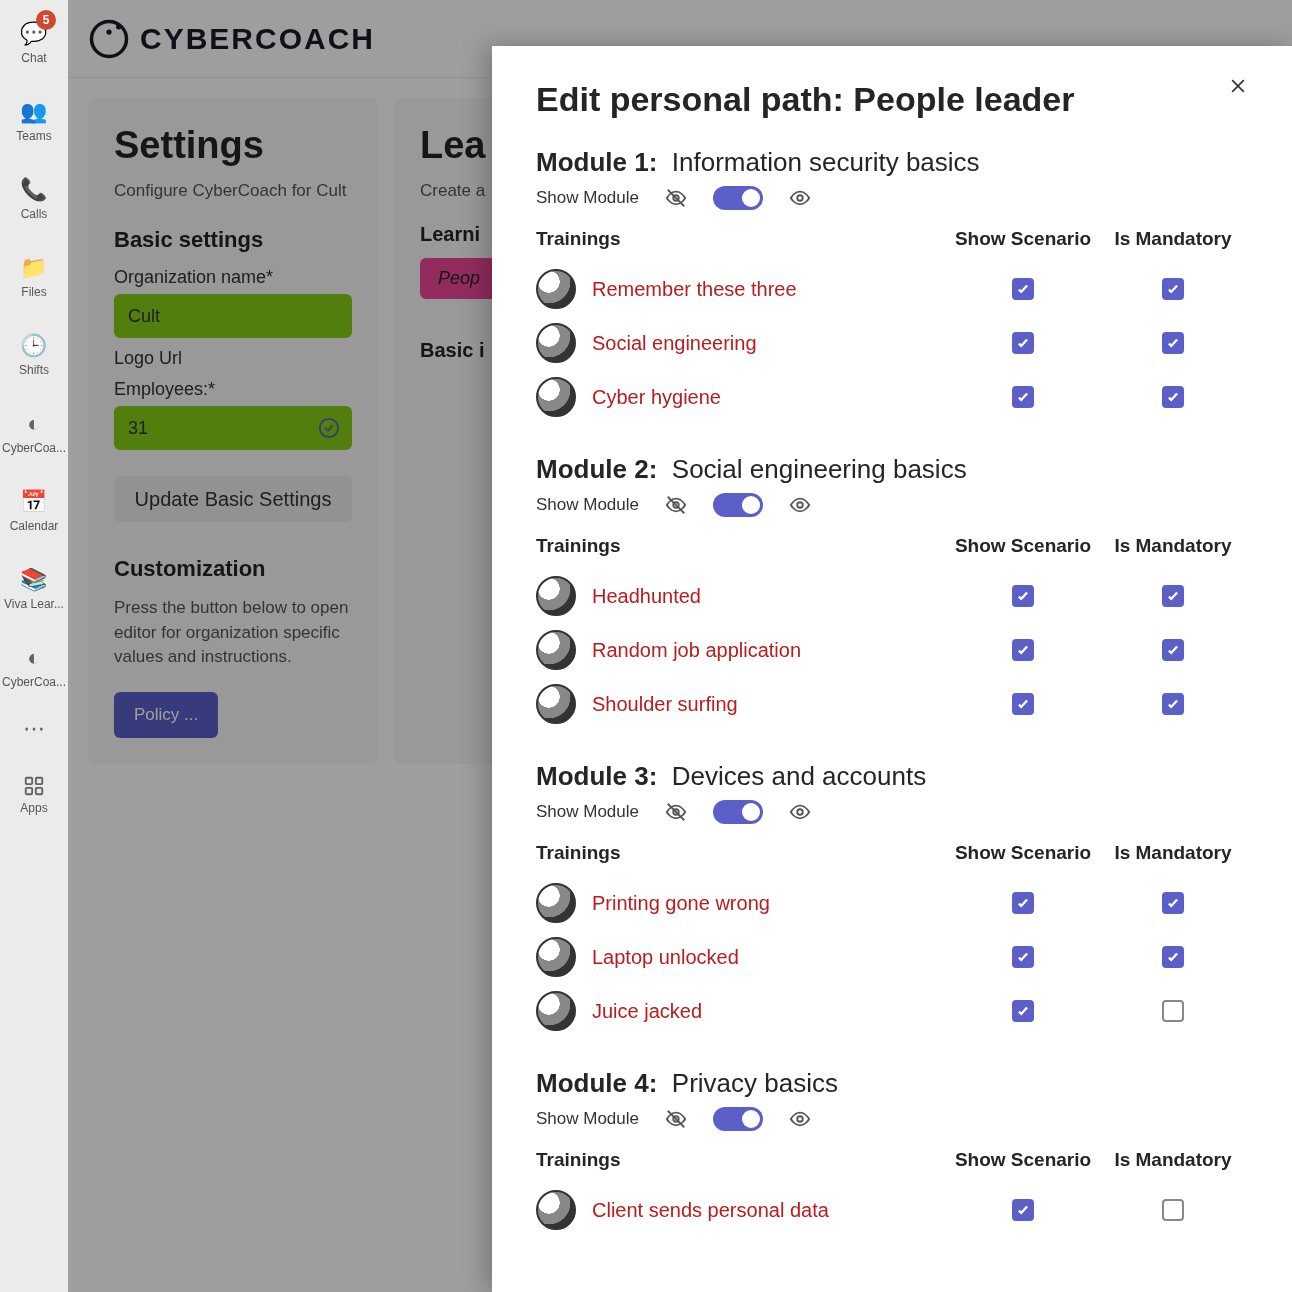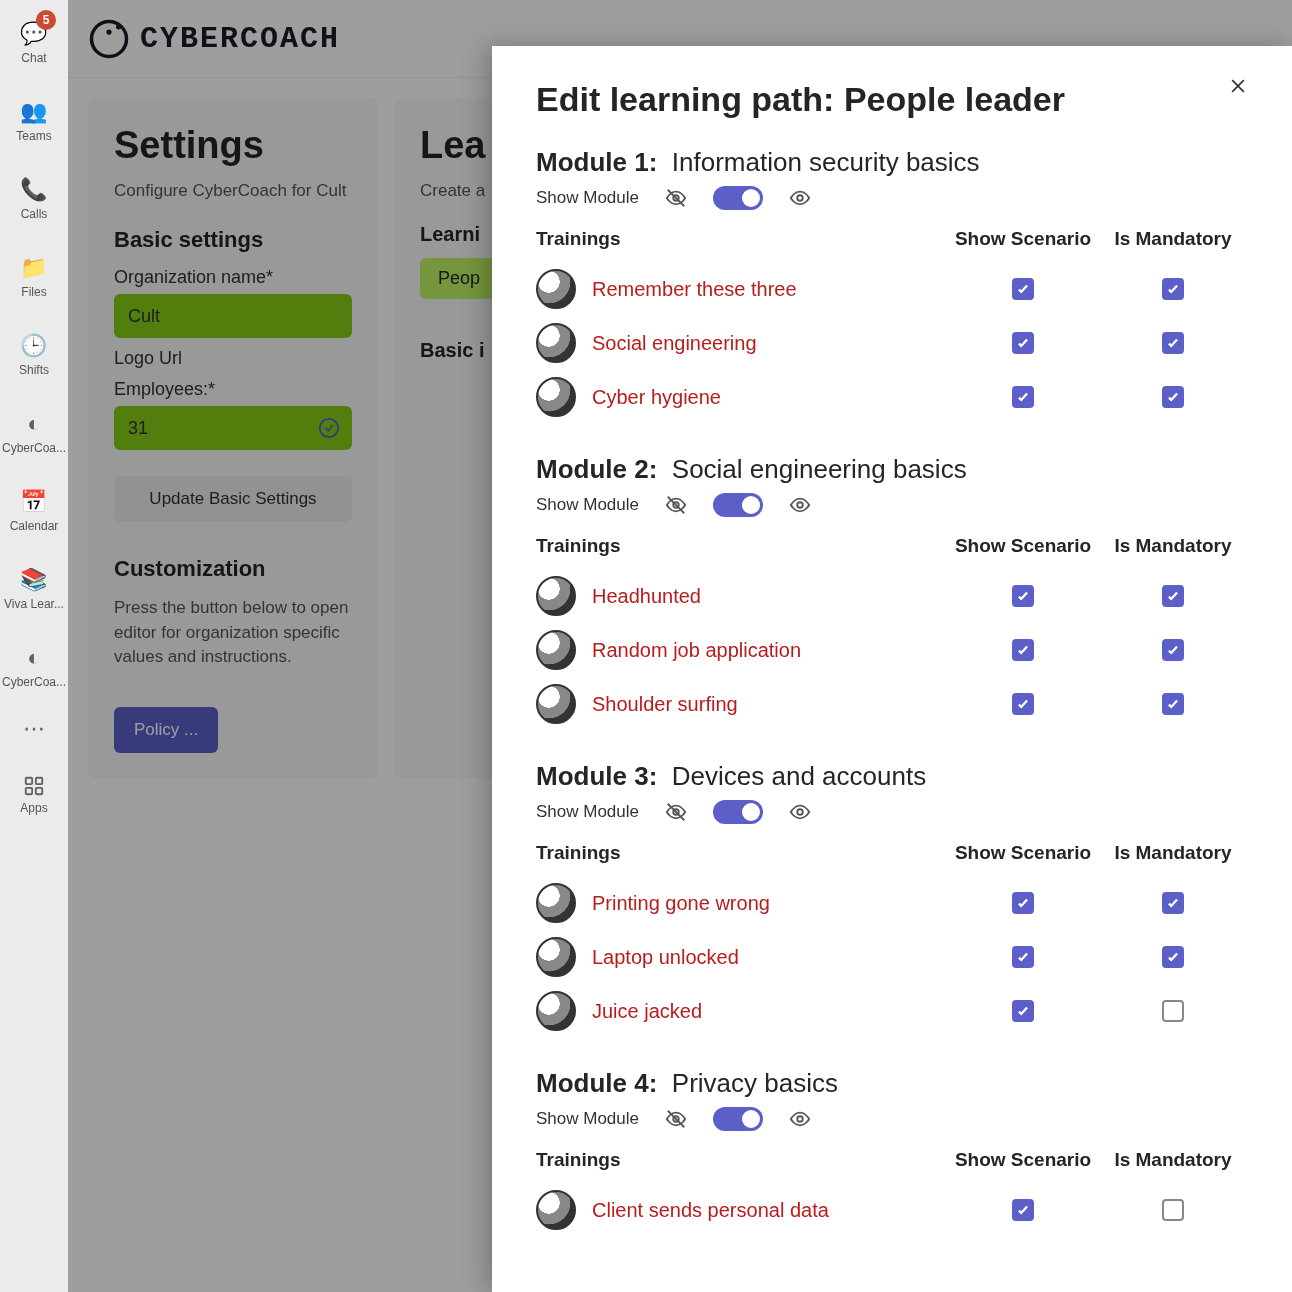--- a/index.html
+++ b/index.html
@@ -4,42 +4,42 @@
 <style>
   * { box-sizing: border-box; margin: 0; padding: 0; }
   html, body { width: 1292px; height: 1292px; font-family: "Segoe UI", Arial, sans-serif; overflow: hidden; background: #f5f5f5; color: #252525; }
   
   .rail { position: absolute; left:0; top:0; width:68px; height:100%; background:#ebebeb; padding-top:4px; }
   .rail-item { display:flex; flex-direction:column; align-items:center; justify-content:center; height:78px; font-size:12px; color:#555; cursor:pointer; position:relative; }
   .rail-item .ico { font-size:22px; color:#616161; margin-bottom:4px; }
   .badge { position:absolute; top:6px; right:12px; background:#cc4a31; color:#fff; border-radius:50%; width:20px; height:20px; font-size:12px; display:flex; align-items:center; justify-content:center; font-weight:600;}
   
   .app { position:absolute; left:68px; top:0; right:0; bottom:0; background:#fff; }
-  .topbar { height:78px; display:flex; align-items:center; padding:0 20px; border-bottom:1px solid #eee;font-family:Liberation Mono, monospace;}
+  .topbar { height:78px; display:flex; align-items:center; padding:0 20px; border-bottom:1px solid #eee;}
   .logo { display:flex; align-items:center; gap:10px; }
   .logo svg { width:42px; height:42px; }
   .logo .txt { font-size:30px; font-weight:800; letter-spacing:2px; color:#1b1b28; }
   .content { display:flex; gap:16px; padding:20px; }
   .card { background:#f7f7f9; border-radius:8px; padding:26px; }
   .card.left { width:290px; }
   .card.right { flex:1; }
   h1.settings { font-size:38px; font-weight:800; margin-bottom:14px; }
   .sub { font-size:17px; color:#555; margin-bottom:26px; }
   h2.sec { font-size:22px; font-weight:700; margin-bottom:14px; }
   label.fld { display:block; font-size:18px; color:#333; margin-bottom:6px; margin-top:10px;}
   input.txt { width:100%; height:44px; border:none; border-radius:6px; background:#84cc16; padding:0 14px; font-size:18px; color:#333; }
   .emp-wrap { position:relative; }
   .emp-ok { position:absolute; right:12px; top:50%; transform:translateY(-50%); color:#5b5fc7; font-size:20px;}
-  .btn { margin-top:26px; width:100%; height:46px; border:none; border-radius:6px; background:#ececf0; font-size:17px; color:#333; cursor:pointer;}
+  .btn { margin-top:26px; width:100%; height:46px; border:none; border-radius:6px; background:#ececf0; font-size:20px; color:#333; cursor:pointer;}
   .cust-desc { font-size:17px; color:#555; line-height:1.45; margin-top:10px; margin-bottom:22px;}
-  .btn-primary { background:#5b5fc7; color:#fff; width:auto; padding:0 20px; height:46px; border:none; border-radius:6px; font-size:17px; cursor:pointer; overflow:hidden; text-overflow:ellipsis; white-space:nowrap; max-width:120px;margin-top:15px;}
+  .btn-primary { background:#5b5fc7; color:#fff; width:auto; padding:0 20px; height:46px; border:none; border-radius:6px; font-size:17px; cursor:pointer; overflow:hidden; text-overflow:ellipsis; white-space:nowrap; max-width:120px;}
   .lea-title { font-size:38px; font-weight:800; margin-bottom:14px; }
   .lea-sub { font-size:17px; color:#555; margin-bottom:22px;}
   .lea-label { font-size:20px; font-weight:700; margin-bottom:12px; }
-  .pill { display:inline-block; background:#bef264; border-radius:6px; padding:10px 18px; font-size:18px;}
+  .pill { display:inline-block; background:#ec4899; border-radius:6px; padding:10px 18px; font-size:18px;font-style:italic;}
   .basic-inst { font-size:20px; font-weight:700; margin-top:40px;}
   
   .dim { position:absolute; left:68px; top:0; right:0; bottom:0; background:rgba(0,0,0,0.38); }
   
   .panel { position:absolute; top:46px; right:0; bottom:0; width:800px; background:#fff; box-shadow:-6px 0 24px rgba(0,0,0,0.25); padding:34px 44px 20px 44px; overflow-y:auto; }
   .panel h1 { font-size:34px; font-weight:700; margin-bottom:28px; }
   .close { position:absolute; top:30px; right:44px; font-size:24px; color:#444; cursor:pointer; background:none; border:none;}
   .module { margin-bottom:30px; }
   .mod-head { font-size:26px; font-weight:400; margin-bottom:8px;}
   .mod-head b { font-weight:800;text-align:center; }
@@ -163,21 +163,21 @@
 </div>
 
 <div class="dim"></div>
 
 <div class="panel">
   <button class="close">
     <svg width="20" height="20" viewBox="0 0 24 24" stroke="#333" stroke-width="2" fill="none">
         <path d="M5 5l14 14M19 5L5 19"></path>
       </svg>
   </button>
-  <h1>Edit learning path: People leader</h1>
+  <h1>Edit personal path: People leader</h1>
   <div id="modules">
       <div class="module">
     <div class="mod-head"><b>Module 1:</b>&nbsp; Information security basics</div>
     <div class="show-row">
       <span>Show Module</span>
       <span class="eye">
             <svg width="22" height="22" viewBox="0 0 24 24" fill="none" stroke="#555" stroke-width="2">
               <path d="M2 12s4-7 10-7 10 7 10 7-4 7-10 7S2 12 2 12z"></path>
               <circle cx="12" cy="12" r="3"></circle>
               <line x1="3" y1="3" x2="21" y2="21"></line>

